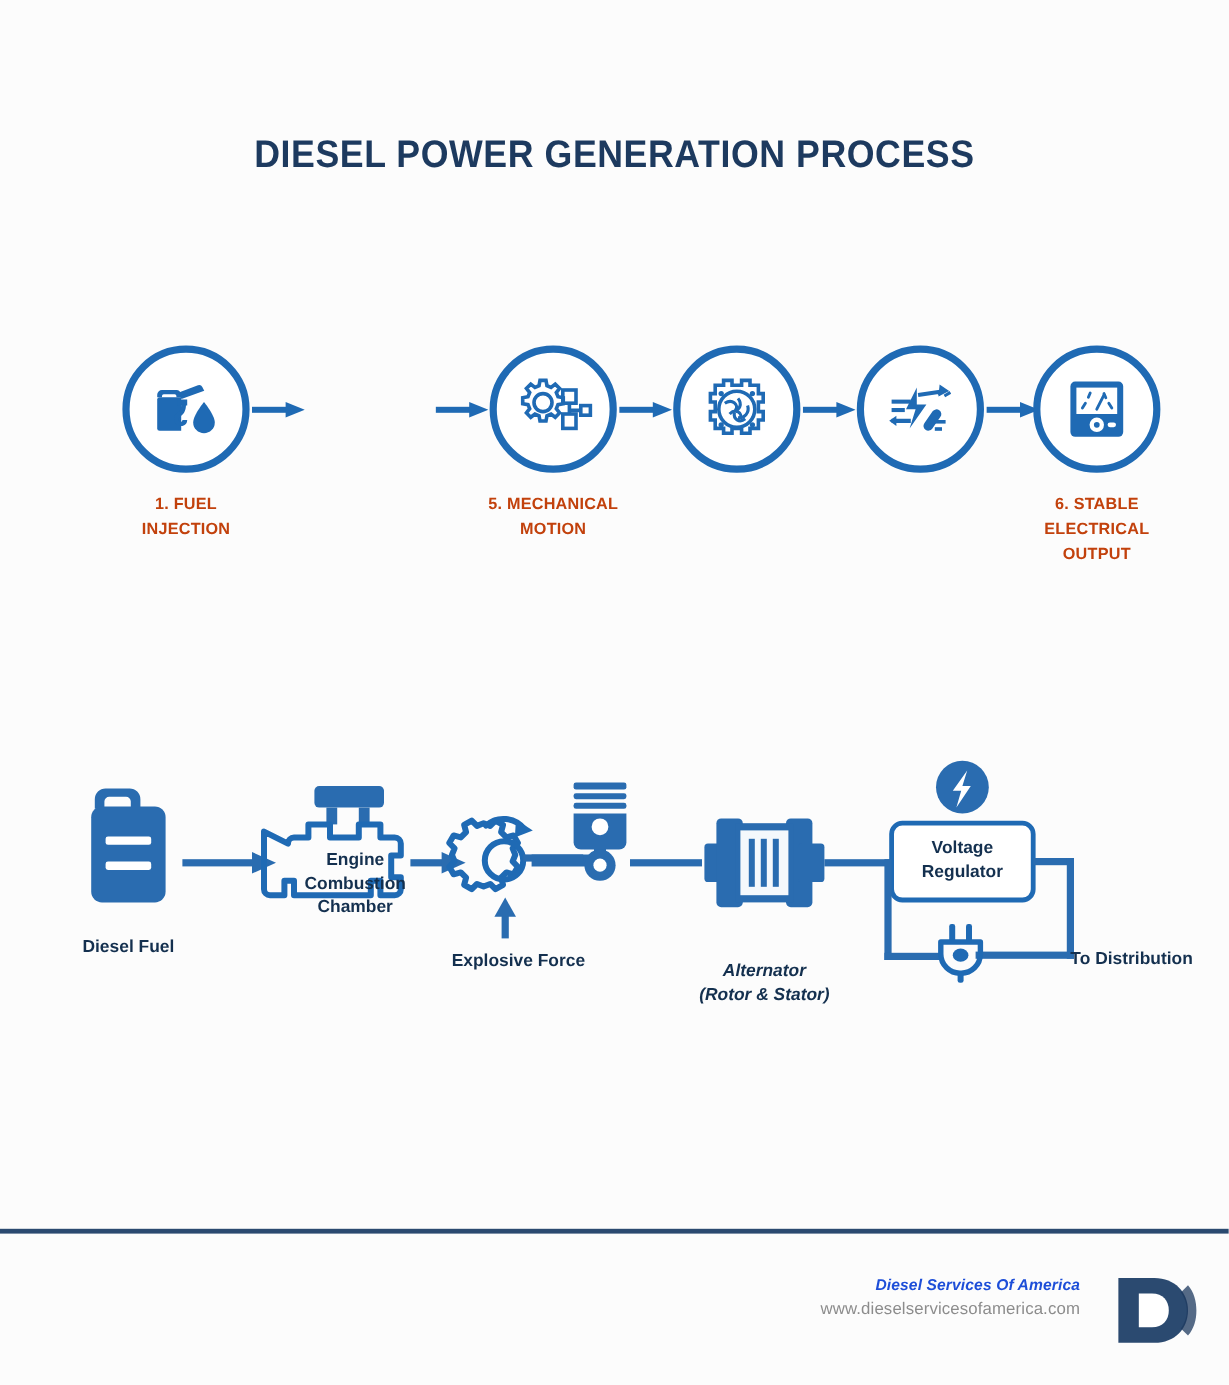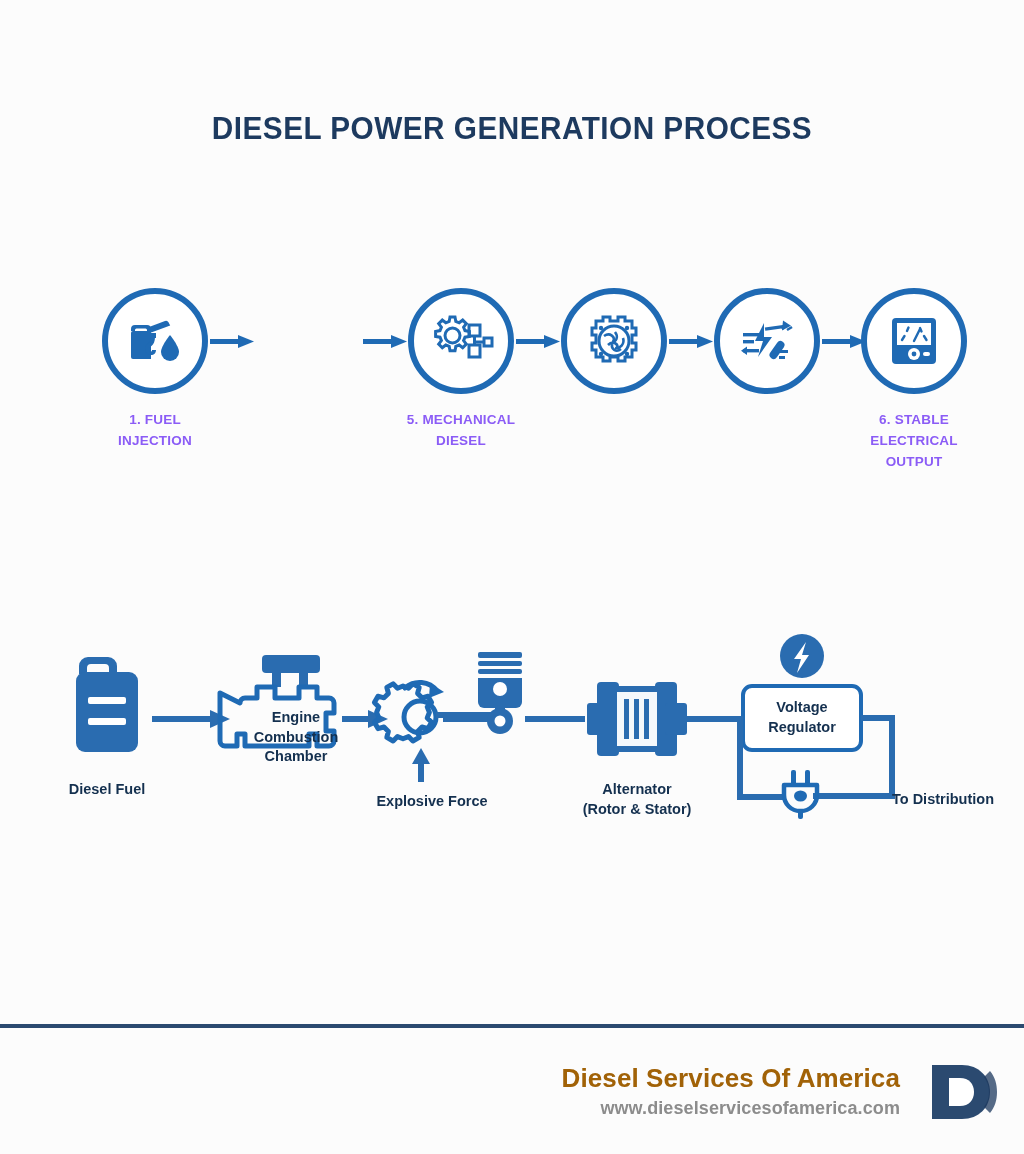--- a/index.html
+++ b/index.html
@@ -61,21 +61,21 @@
     display: flex;
     align-items: center;
     justify-content: center;
     background: #ffffff;
   }
   .step-label {
     margin-top: 16px;
     font-size: 13.5px;
     font-weight: bold;
     line-height: 1.55;
-    color: #8b5cf6;
+    color: #c2410c;
     letter-spacing: 0.2px;
   }
   .arrow-h {
     position: absolute;
     top: 47px;
     height: 12px;
     width: 44px;
   }
 
   
@@ -113,31 +113,31 @@
     width: 1024px;
     height: 80px;
   }
   .footer-text {
     position: absolute;
     right: 124px;
     top: 8px;
     text-align: right;
   }
   .company {
-    font-size: 26px;
+    font-size: 13px;
     font-weight: bold;
-    color: #a16207;
+    color: #1d4ed8;
     letter-spacing: 0.1px;
+    font-style: italic;
   }
   .url {
-    font-size: 18px;
+    font-size: 14px;
     color: #8c8c8c;
     margin-top: 4px;
     letter-spacing: 0.1px;
-    font-weight: bold;
   }
   .logo {
     position: absolute;
     right: 24px;
     top: 6px;
     width: 74px;
     height: 62px;
   }
 </style>
 </head>
@@ -194,21 +194,21 @@
             <rect x="41" y="16" width="11" height="11"></rect>
             <rect x="41" y="36" width="11" height="12"></rect>
             <rect x="56" y="29" width="8" height="8"></rect>
             <path d="M46.5 27 v9"></path>
             <path d="M46.5 33 h9.5"></path>
           </g>
         </svg>
       </div>
       <div class="step-label">
         <div>5. MECHANICAL</div>
-        <div>DIESEL</div>
+        <div>MOTION</div>
       </div>
     </div>
     <div class="arrow-h" style="left:516px;">
       <svg width="44" height="14" viewBox="0 0 44 14">
           <g fill="#1f6ab4">
             <rect x="0" y="4" width="30" height="5"></rect>
             <path d="M28 0 L44 6.5 L28 13 Z"></path>
           </g>
         </svg>
     </div>
@@ -398,21 +398,21 @@
     <div class="cap-left" style="left:47px; top:180px; width:120px;">Diesel Fuel</div>
 
     <div class="cap-left" style="left:236px; top:108px; width:120px;">
       <div>Engine</div>
       <div>Combustion</div>
       <div>Chamber</div>
     </div>
 
     <div class="cap-left" style="left:352px; top:192px; width:160px;">Explosive Force</div>
 
-    <div class="cap-left" style="left:557px; top:180px; width:160px;">
+    <div class="cap-left" style="left:557px; top:200px; width:160px;font-style:italic;">
       <div>Alternator</div>
       <div>(Rotor &amp; Stator)</div>
     </div>
 
     <div class="cap-left" style="left:743px; top:98px; width:118px;">
       <div>Voltage</div>
       <div>Regulator</div>
     </div>
 
     <div class="cap-left" style="left:824px; top:190px; width:170px; text-align:right;">To Distribution</div>

